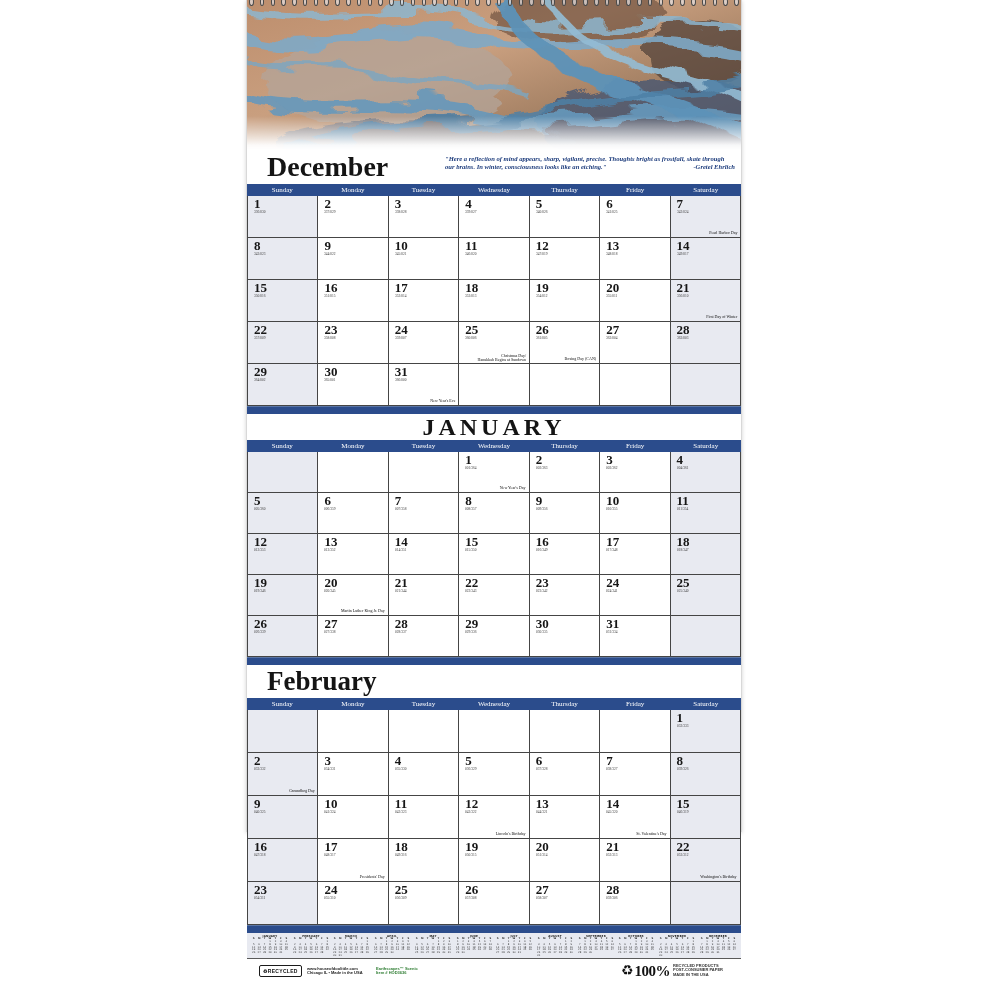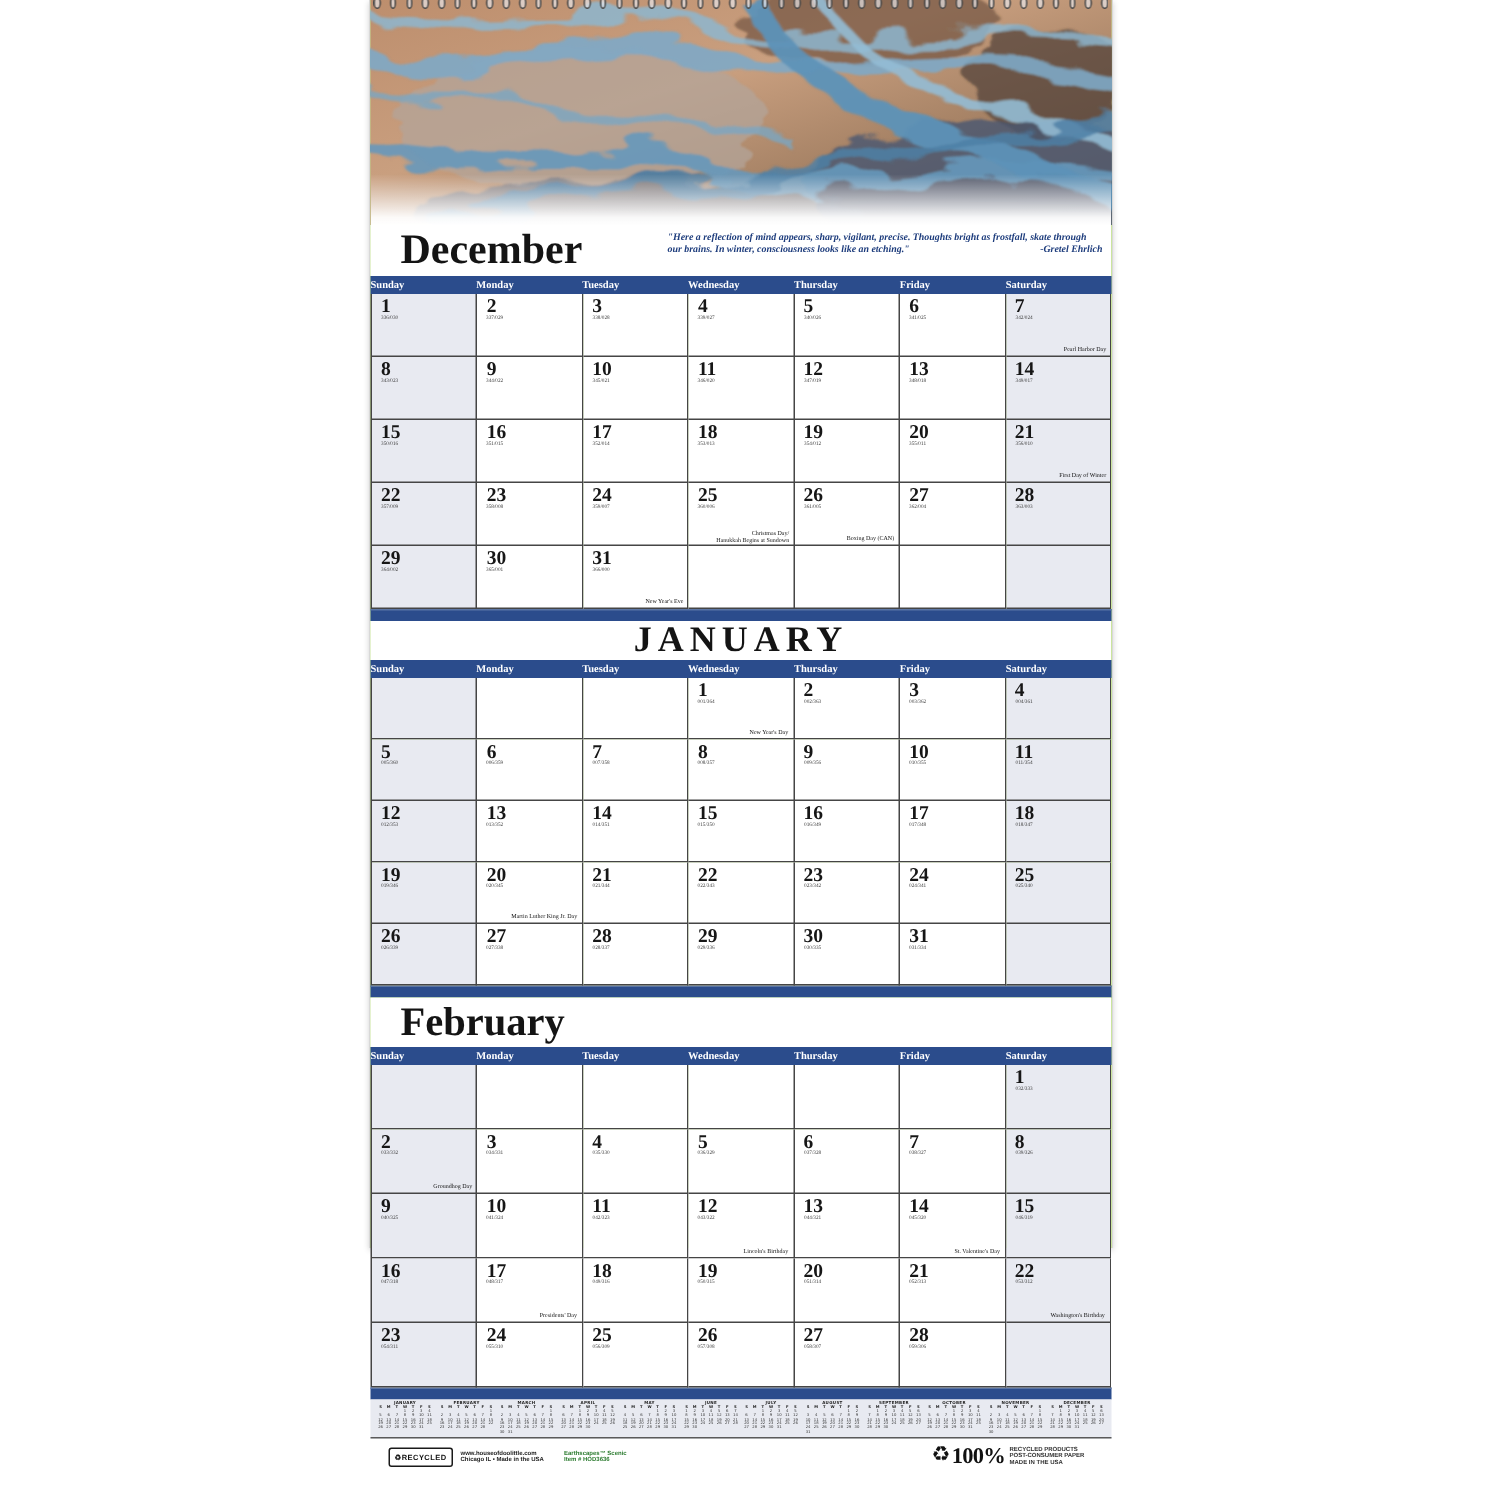--- a/index.html
+++ b/index.html
@@ -1,17 +1,17 @@
 <!DOCTYPE html>
 <html><head>
 <meta charset="utf-8">
 <style>
   html,body{margin:0;padding:0;width:990px;height:990px;background:#ffffff;overflow:hidden;
     font-family:"Liberation Serif", serif;}
-  .page{position:absolute;left:246px;top:0;width:494px;height:832px;background:#bef264;
+  .page{position:absolute;left:246px;top:0;width:494px;height:832px;background:#86efac;
     border-left:1px solid #d8d8d8;border-right:1px solid #d8d8d8;box-shadow:0 1px 4px rgba(0,0,0,0.18);box-sizing:content-box;}
   
   .binding{position:absolute;top:-2px;left:2px;right:2px;height:10px;display:flex;justify-content:space-between;z-index:6;}
   .loop{width:4.5px;height:8px;border:1.3px solid #4a4a4a;border-radius:50%;background:rgba(235,235,240,0.65);box-sizing:border-box;}
   
   .photo{position:relative;height:150px;overflow:hidden;background:#b98f6f;}
   .photo svg{display:block;}
   
   .divider-bar{height:8px;background:#2b4c8c;border-top:1px solid #5a75a5;box-sizing:border-box;}
   .title-band{position:relative;background:#fff;}
@@ -19,21 +19,21 @@
   .m-january .title-band{height:26px;text-align:center;}
   .m-february .title-band{height:33px;}
   .title{font-weight:bold;color:#141414;}
   .m-december .title{position:absolute;left:20px;top:1px;font-size:28px;line-height:32px;}
   .m-january .title{font-size:24px;line-height:27px;letter-spacing:4px;}
   .m-february .title{position:absolute;left:20px;top:1px;font-size:27px;line-height:31px;}
   .quote{position:absolute;right:6px;top:5px;width:290px;font-size:6.6px;line-height:7.6px;
     font-style:italic;font-weight:bold;color:#1d3c7c;text-align:left;}
   .quote .attr{float:right;}
   .weekday-row{display:grid;grid-template-columns:repeat(7,1fr);background:#2b4c8c;height:12px;}
-  .weekday{color:#fff;font-size:7px;font-weight:bold;line-height:12px;}
+  .weekday{color:#fff;font-size:7px;font-weight:normal;text-align:center;line-height:12px;}
   .grid{display:grid;grid-template-columns:repeat(7,1fr);border-left:1px solid #454545;box-sizing:border-box;}
   .m-december .grid{grid-auto-rows:42px;}
   .m-january .grid{grid-auto-rows:41px;}
   .m-february .grid{grid-auto-rows:43px;}
   .cell{position:relative;border-right:1px solid #454545;border-bottom:1px solid #454545;
     background:#fff;box-sizing:border-box;padding:1px 0 0 6px;}
   .cell.weekend{background:#e8eaf1;}
   .num{display:block;font-size:13px;font-weight:bold;color:#161616;line-height:13px;}
   .sub{display:block;font-size:7px;color:#3c3c3c;line-height:7px;width:200%;
     transform:scale(0.5);transform-origin:0 0;}

